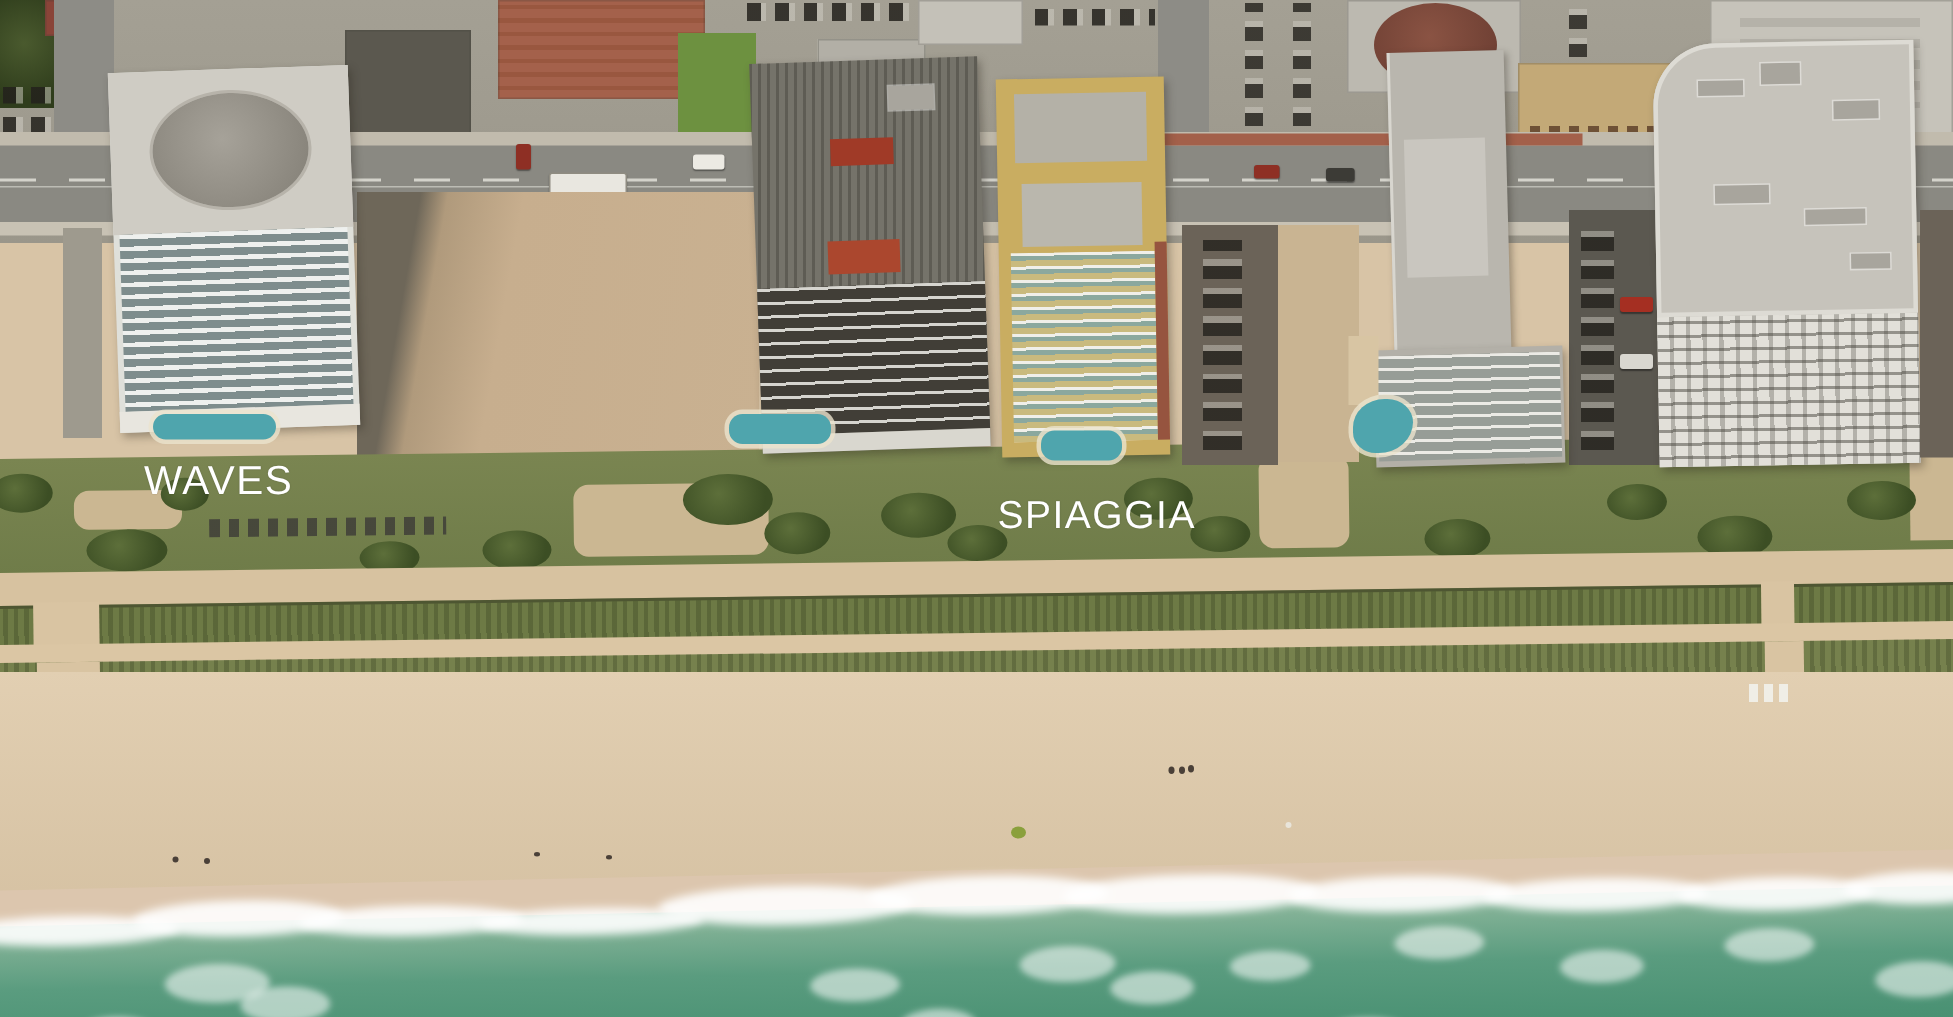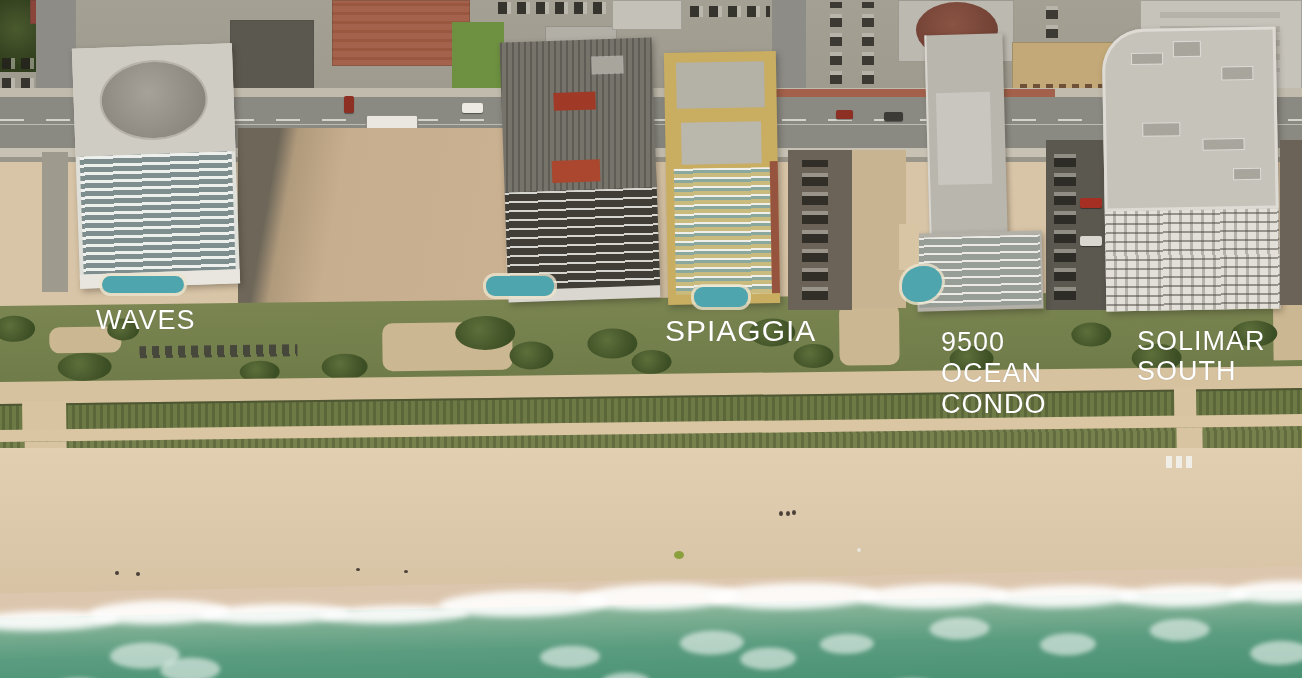--- a/index.html
+++ b/index.html
@@ -70,21 +70,21 @@
   #ocean{left:0;top:24px;width:1342px;height:126px;background:linear-gradient(#8db79c,#5a9c7f 34%,#4b9274 65%,#418867);}
   .fo{background:rgba(255,255,255,.9);border-radius:50%;filter:blur(3px);}
   .fop{background:rgba(255,255,255,.55);border-radius:50%;filter:blur(2px);}
   
   .lbl{color:var(--label-white,#fff);font-size:27px;line-height:31px;letter-spacing:1px;
        white-space:pre-line;text-shadow:0 0 1px rgba(0,0,0,.25);}
   #lbl-azure{left:96px;top:305px;}
   #lbl-beach-house{left:328px;top:182px;line-height:32px;}
   #lbl-the-waves{left:503px;top:299px;width:128px;text-align:center;
        color:var(--label-yellow,#ffff00);font-size:31px;line-height:35px;}
-  #lbl-spiaggia{left:665px;top:315px;font-size:30px;}
+  #lbl-spiaggia{left:665px;top:328px;font-size:26px;}
   #lbl-ocean-condo{left:941px;top:327px;}
   #lbl-solimar{left:1137px;top:326px;line-height:30px;}
 </style>
 </head>
 <body>
 
 <div id="stage">
 
   <div id="city" class="a">
     <div class="a" style="left:0;top:0;width:36px;height:72px;background:radial-gradient(circle at 45% 40%,#4a5a2e,#2f3d1c 80%);"></div>
@@ -267,19 +267,14 @@
     <div class="a fop" style="left:950px;top:44px;width:60px;height:22px;"></div>
     <div class="a fop" style="left:1060px;top:62px;width:56px;height:22px;"></div>
     <div class="a fop" style="left:1170px;top:50px;width:60px;height:22px;"></div>
     <div class="a fop" style="left:1270px;top:74px;width:60px;height:24px;"></div>
 
     <div class="a fop" style="left:900px;top:104px;width:60px;height:22px;"></div>
   </div>
 
   <div id="lbl-azure" class="a lbl">WAVES</div>
   <div id="lbl-spiaggia" class="a lbl">SPIAGGIA</div>
-  <div id="lbl-ocean-condo" class="a lbl">9500
-OCEAN
-CONDO</div>
-  <div id="lbl-solimar" class="a lbl">SOLIMAR
-SOUTH</div>
 
 </div>
 
 </body></html>

